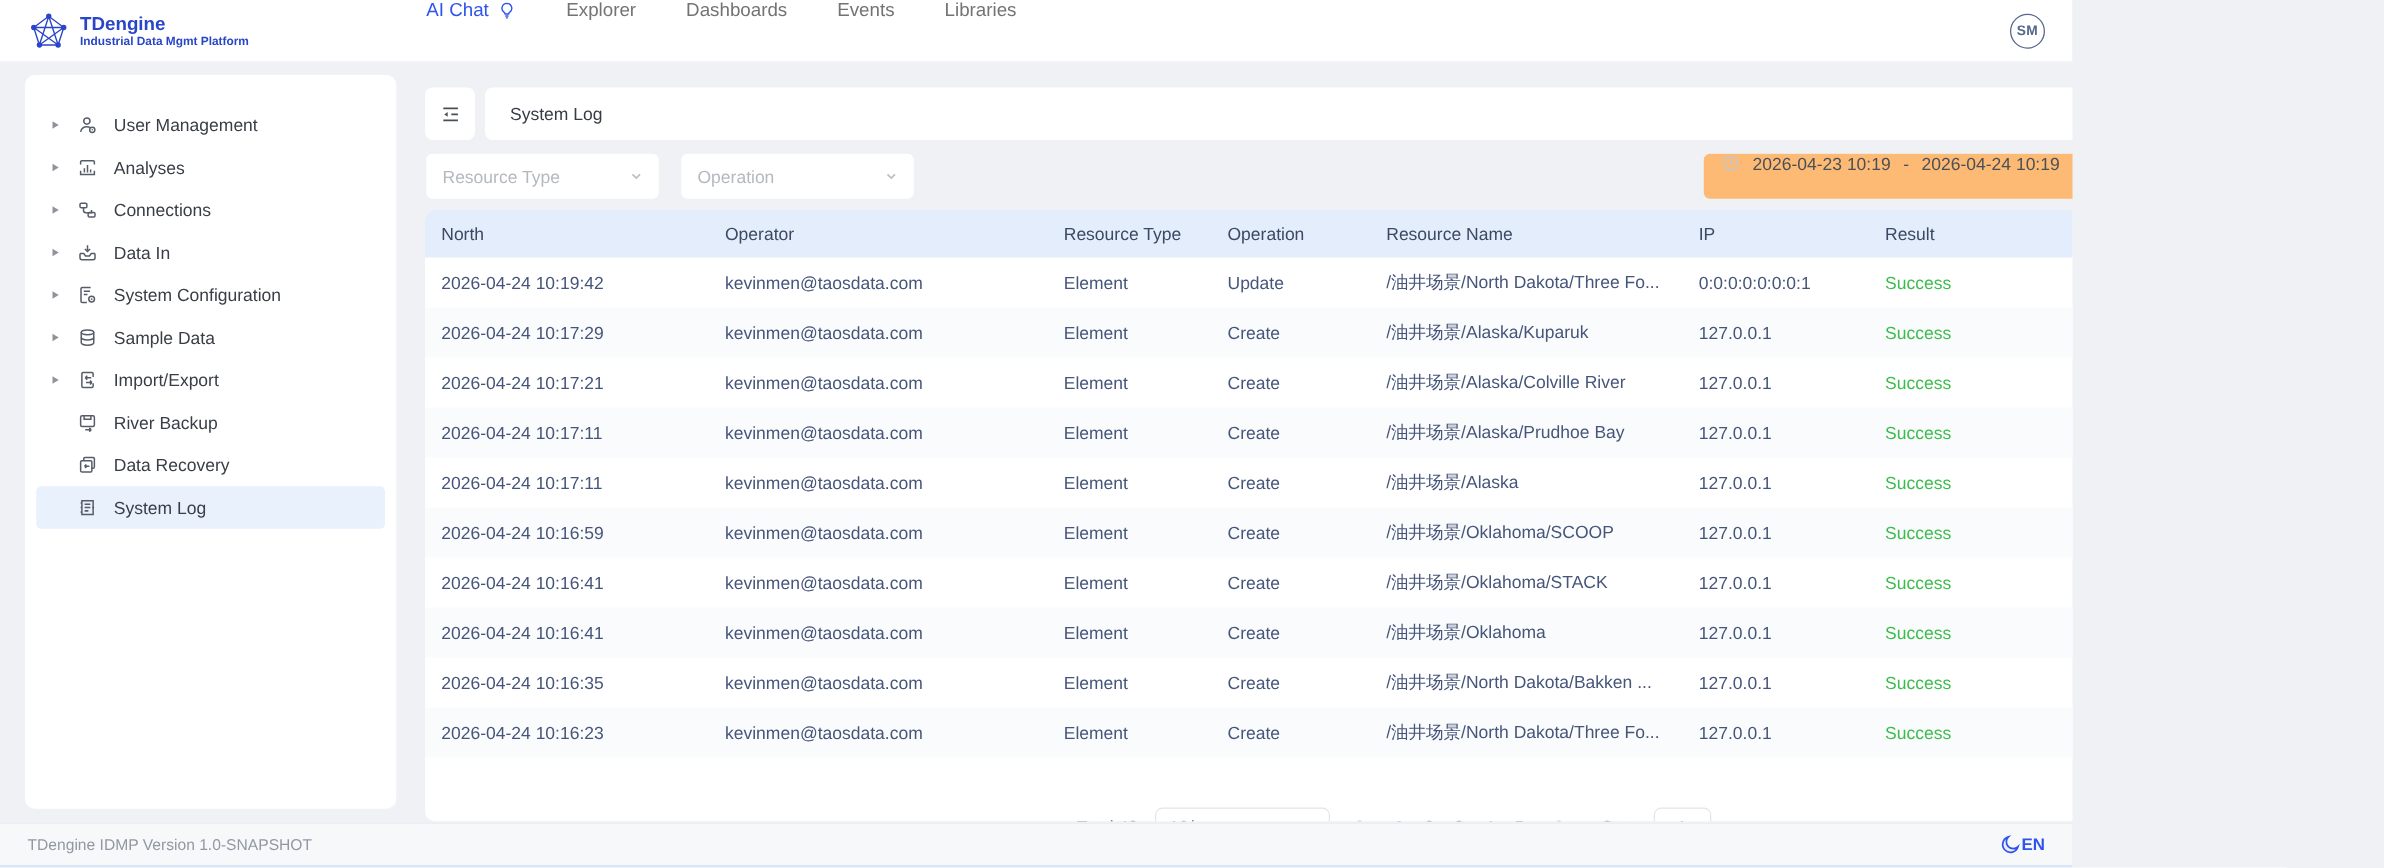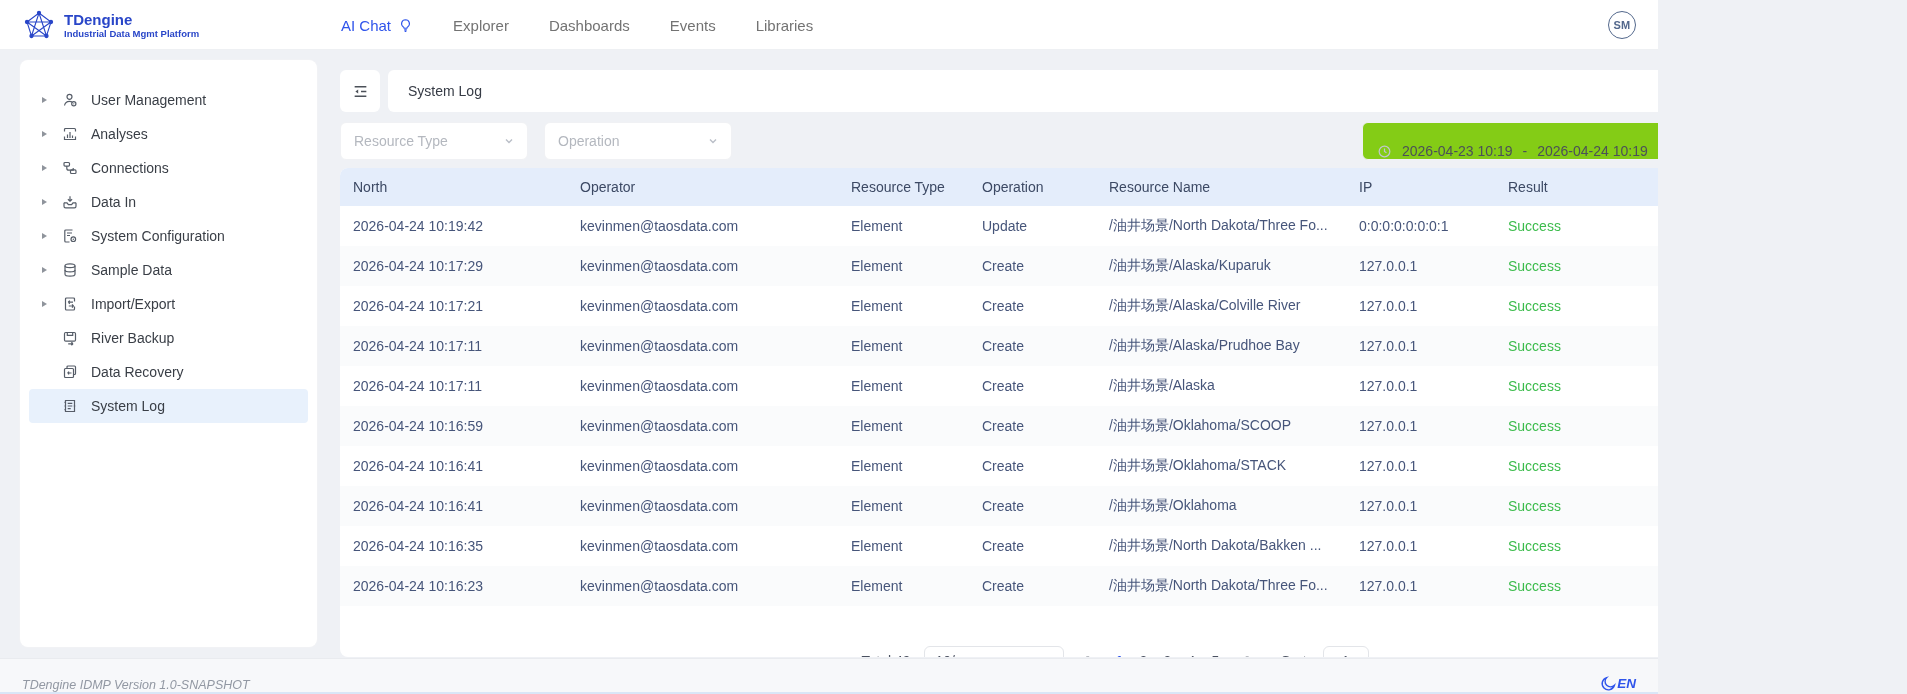--- a/index.html
+++ b/index.html
@@ -6,21 +6,21 @@
   html,body { width:1907px; height:694px; }
   body { font-family:"Liberation Sans", sans-serif; background:#eff1f5; overflow:hidden; }
   .page { position:relative; width:1658px; height:694px; overflow:hidden; }
 
   
   .topbar { position:absolute; top:0; left:0; width:100%; height:50px; background:#fff;
             border-bottom:1px solid #eef0f3; display:flex; align-items:center; z-index:30; }
   .brand { display:flex; align-items:center; gap:8px; margin-left:22px; cursor:pointer; }
   .brand-text .brand-name { font-size:15px; font-weight:bold; color:#2946c8; line-height:17px; }
   .brand-text .brand-sub  { font-size:9.5px; font-weight:bold; color:#2946c8; line-height:11px; }
-  .main-nav { position:absolute; left:341px; top:0; height:50px; display:flex; align-items:center; gap:40px; }
+  .main-nav { position:absolute; left:341px; top:0; height:50px; display:flex; align-items:flex-start; gap:40px; }
   .nav-item { font-size:15px; color:#737373; cursor:pointer; display:flex; align-items:center; gap:7px; white-space:nowrap; }
   .nav-item.active { color:#2f54eb; }
   .avatar { position:absolute; right:22px; top:11px; width:28px; height:28px; border-radius:50%;
             border:1.5px solid #53688c; color:#53688c; font-size:11px; font-weight:bold;
             display:flex; align-items:center; justify-content:center; letter-spacing:.3px; cursor:pointer; background:#fff; }
 
   
   .sidebar { position:absolute; left:20px; top:60px; width:297px; height:587px; background:#fff;
              border-radius:8px; padding-top:23px; box-shadow:0 0 0 1px #f1f2f5; overflow:hidden; }
   .side-item { height:34px; margin:0 9px; padding-left:13px; display:flex; align-items:center;
@@ -38,22 +38,22 @@
                border-radius:6px; display:flex; align-items:center; padding-left:20px; }
   .page-title { font-size:14px; color:#363b45; }
 
   .filters { position:absolute; left:340px; top:122px; width:1550px; height:38px; }
   .select { position:absolute; top:0; height:38px; width:188px; background:#fff; border:1px solid #f0f1f4;
             border-radius:6px; display:flex; align-items:center; justify-content:space-between;
             padding:0 12px 0 13px; cursor:pointer; }
   .select .ph { font-size:14px; color:#b4b8bf; }
   .sel-rt { left:0; } .sel-op { left:204px; }
   .right-tools { position:absolute; right:0; top:0; display:flex; align-items:center; gap:8px; }
-  .date-box { width:320px; height:38px; background:#84cc16; border:1px solid #f0f1f4; border-radius:6px;
-              display:flex; align-items:flex-end; gap:10px; padding:0 14px; cursor:pointer; }
+  .date-box { width:320px; height:38px; background:#fdba74; border:1px solid #f0f1f4; border-radius:6px;
+              display:flex; align-items:flex-start; gap:10px; padding:0 14px; cursor:pointer; }
   .date-box .dt { font-size:14px; font-weight:500; color:#4b5058; white-space:nowrap; }
   .date-box .sep { font-size:14px; color:#4b5058; }
   .tool-btn { width:40px; height:38px; background:#fff; border:1px solid #f0f1f4; border-radius:6px;
               display:flex; align-items:center; justify-content:center; cursor:pointer; margin-left:2px; }
   .right-tools .tool-btn:first-of-type { margin-left:10px; }
 
   
   .table-card { position:absolute; left:340px; top:168px; width:1550px; height:489px; background:#fff;
                 border-radius:8px; overflow:hidden; }
   .tgrid { display:grid; grid-template-columns:227px 271px 131px 127px 250px 149px 225px 1fr;
@@ -75,21 +75,21 @@
   .pg-arrow { font-size:13px; color:#a6aab2; padding:0 8px; cursor:pointer; }
   .pg-num { min-width:24px; text-align:center; font-size:14px; color:#4a5160; padding:4px 5px; cursor:pointer; }
   .pg-num.active { color:#2f54eb; font-weight:bold; }
   .pg-goto { font-size:14px; color:#4a5160; margin-left:10px; }
   .pg-input { width:46px; height:30px; border:1px solid #e3e5e9; border-radius:6px; text-align:center;
               font-size:14px; color:#4a5160; background:#fff; }
 
   
   .footer { position:absolute; left:0; top:658px; width:100%; height:36px; background:#f7f8fa;
             border-top:1px solid #e9ebef; border-bottom:2px solid #d9e6f7;
-            display:flex; align-items:flex-end; justify-content:space-between; padding:0 22px; z-index:20;font-style:italic; }
+            display:flex; align-items:center; justify-content:space-between; padding:0 22px; z-index:20; }
   .version { font-size:12.5px; color:#9298a3; }
   .footer-right { display:flex; align-items:center; }
   .lang { font-size:13.5px; font-weight:bold; color:#2f54eb; cursor:pointer; }
   .moon-btn { display:flex; align-items:center; cursor:pointer; }
 
   svg { display:block; }
 </style>
 </head>
 <body>
 

